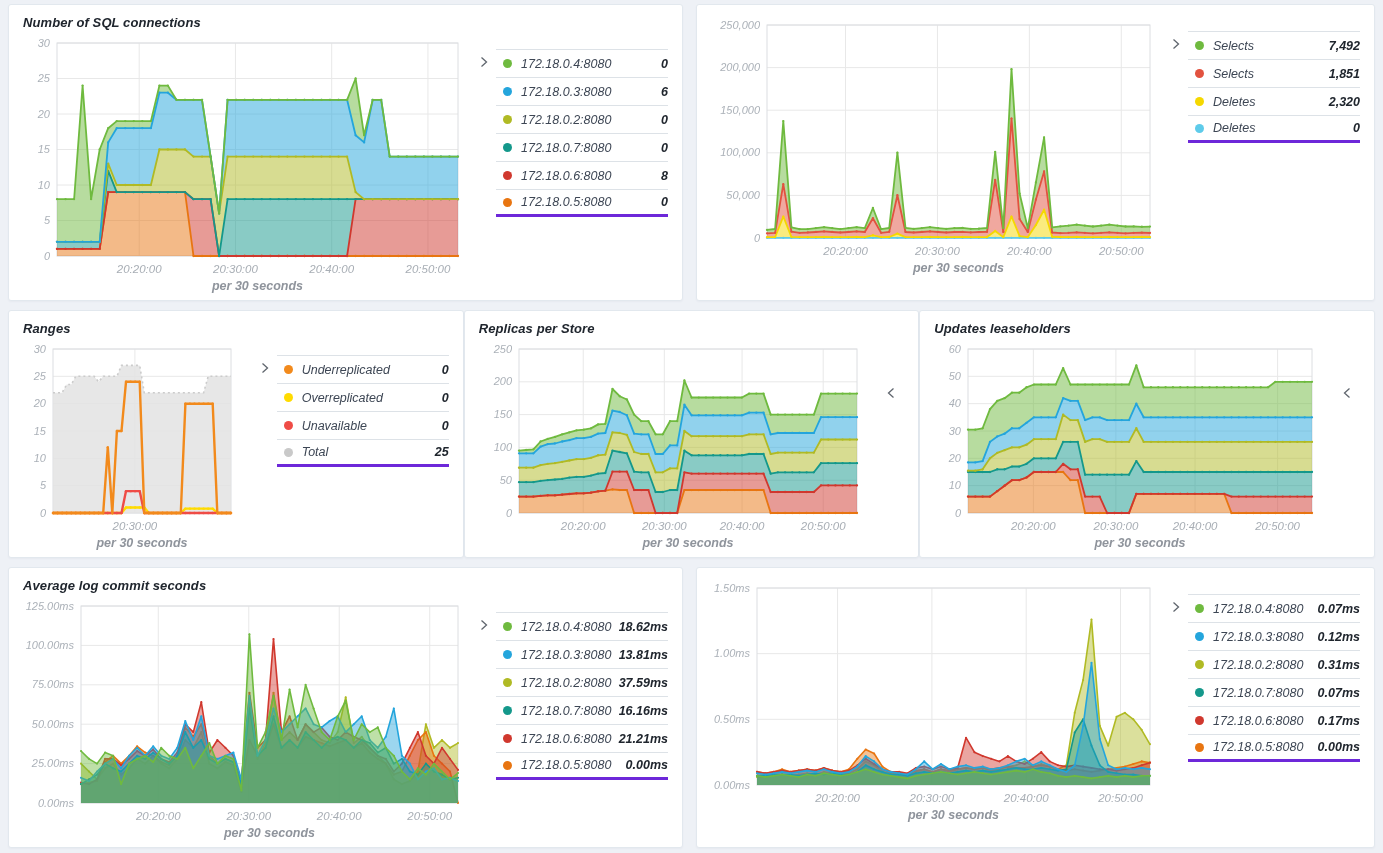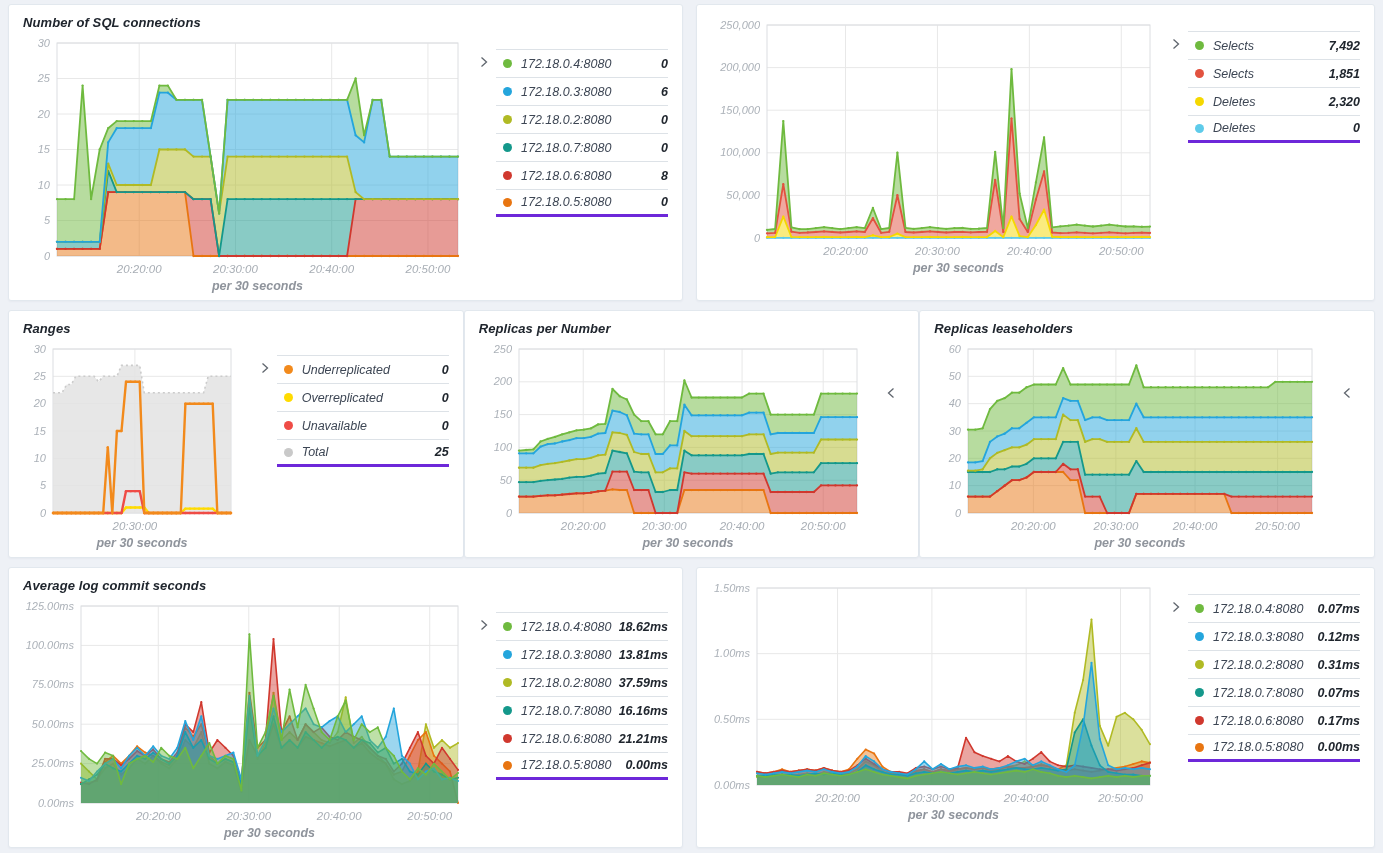--- a/index.html
+++ b/index.html
@@ -842,21 +842,21 @@
               <div class="lrow last">
                 <span class="lg-dot" style="background: rgb(201, 201, 201);"></span>
                 <span class="lg-label">Total</span>
                 <span class="lg-val">25</span>
               </div>
             </div>
           </div>
       </div>
     </div>
     <div class="panel">
-      <div class="panel-title">Replicas per Number</div>
+      <div class="panel-title">Replicas per Store</div>
       <div class="panel-body">
         <div class="chart-block">
             <svg width="392" height="214">
               <line x1="40" y1="174" x2="378" y2="174" stroke="#e8e8e8"></line>
               <text x="33" y="177.5" class="yt">0</text>
               <line x1="40" y1="141.2" x2="378" y2="141.2" stroke="#e8e8e8"></line>
               <text x="33" y="144.7" class="yt">50</text>
               <line x1="40" y1="108.39999999999999" x2="378" y2="108.39999999999999" stroke="#e8e8e8"></line>
               <text x="33" y="111.89999999999999" class="yt">100</text>
               <line x1="40" y1="75.60000000000001" x2="378" y2="75.60000000000001" stroke="#e8e8e8"></line>
@@ -1178,21 +1178,21 @@
             </svg>
           </div>
         <div class="chev-col">
             <svg width="12" height="12">
               <path d="M8.5,1.5 L3.5,6 L8.5,10.5" fill="none" stroke="#60666e" stroke-width="1.3"></path>
             </svg>
           </div>
       </div>
     </div>
     <div class="panel">
-      <div class="panel-title">Replicas leaseholders</div>
+      <div class="panel-title">Updates leaseholders</div>
       <div class="panel-body">
         <div class="chart-block">
             <svg width="392" height="214">
               <line x1="34" y1="174" x2="378" y2="174" stroke="#e8e8e8"></line>
               <text x="27" y="177.5" class="yt">0</text>
               <line x1="34" y1="146.66666666666666" x2="378" y2="146.66666666666666" stroke="#e8e8e8"></line>
               <text x="27" y="150.16666666666666" class="yt">10</text>
               <line x1="34" y1="119.33333333333334" x2="378" y2="119.33333333333334" stroke="#e8e8e8"></line>
               <text x="27" y="122.83333333333334" class="yt">20</text>
               <line x1="34" y1="92" x2="378" y2="92" stroke="#e8e8e8"></line>

